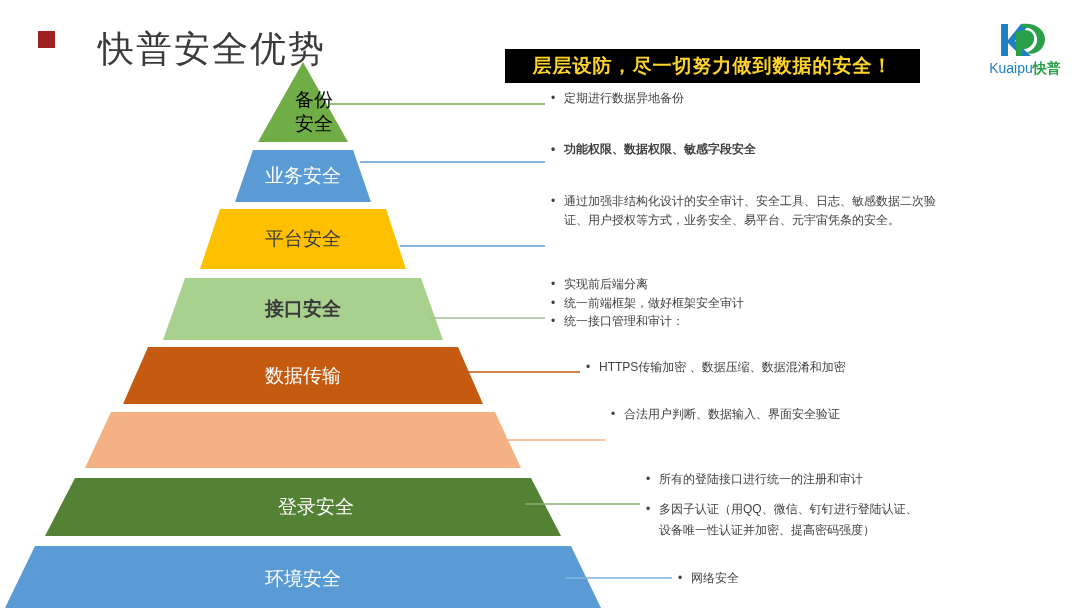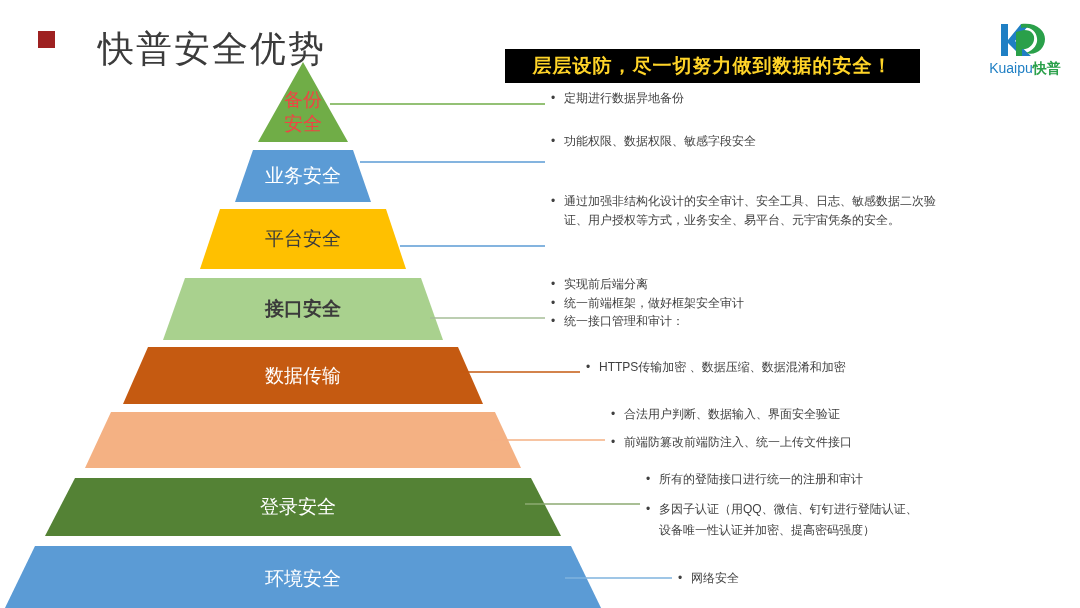--- a/index.html
+++ b/index.html
@@ -98,21 +98,21 @@
       <polygon points="35,546 571,546 603,612 3,612" fill="#5B9BD5"></polygon>
       <line x1="565" y1="578" x2="672" y2="578" stroke="#7FB3DE" stroke-width="1.4"></line>
     </svg>
 
   <div class="note" style="left:551px;top:89px;width:420px;">
     <ul>
       <li>定期进行数据异地备份</li>
     </ul>
   </div>
 
-  <div class="note" style="left:551px;top:132px;width:420px;">
+  <div class="note" style="left:551px;top:140px;width:420px;font-weight:bold;">
     <ul>
       <li>功能权限、数据权限、敏感字段安全</li>
     </ul>
   </div>
 
   <div class="note" style="left:551px;top:192px;width:404px;">
     <ul>
       <li>通过加强非结构化设计的安全审计、安全工具、日志、敏感数据二次验证、用户授权等方式，业务安全、易平台、元宇宙凭条的安全。</li>
     </ul>
   </div>
@@ -127,39 +127,38 @@
 
   <div class="note" style="left:586px;top:358px;width:420px;">
     <ul>
       <li>HTTPS传输加密 、数据压缩、数据混淆和加密</li>
     </ul>
   </div>
 
   <div class="note spaced" style="left:611px;top:405px;width:420px;">
     <ul>
       <li>合法用户判断、数据输入、界面安全验证</li>
-      <li>前端防篡改前端防注入、统一上传文件接口</li>
     </ul>
   </div>
 
   <div class="note spaced" style="left:646px;top:469px;width:420px;line-height:1.75;">
     <ul>
       <li>所有的登陆接口进行统一的注册和审计</li>
       <li>多因子认证（用QQ、微信、钉钉进行登陆认证、
 设备唯一性认证并加密、提高密码强度）</li>
     </ul>
   </div>
 
   <div class="note" style="left:678px;top:569px;width:300px;">
     <ul>
       <li>网络安全</li>
     </ul>
   </div>
 
-<div class="band-label" style="left: 183px; width: 240px; color: #ef4444; top: 88px;">备份
+<div class="band-label" style="left: 194px; width: 240px; color: #000000; top: 88px;">备份
 安全</div>
     <div class="band-label" style="left: 183px; width: 240px; color: rgb(255, 255, 255); top: 164px;">业务安全</div>
     <div class="band-label" style="left: 183px; width: 240px; color: rgb(59, 59, 59); top: 227px;">平台安全</div>
     <div class="band-label" style="left: 183px; width: 240px; color: rgb(59, 59, 59); top: 297px; font-weight: bold;">接口安全</div>
     <div class="band-label" style="left: 183px; width: 240px; color: rgb(255, 255, 255); top: 363.5px;">数据传输</div>
-    <div class="band-label" style="left: 178px; width: 240px; color: rgb(255, 255, 255); top: 495px;">登录安全</div>
+    <div class="band-label" style="left: 196px; width: 240px; color: rgb(255, 255, 255); top: 495px;">登录安全</div>
     <div class="band-label" style="left: 183px; width: 240px; color: rgb(255, 255, 255); top: 567px;">环境安全</div>
   </div>
 
 </body></html>

